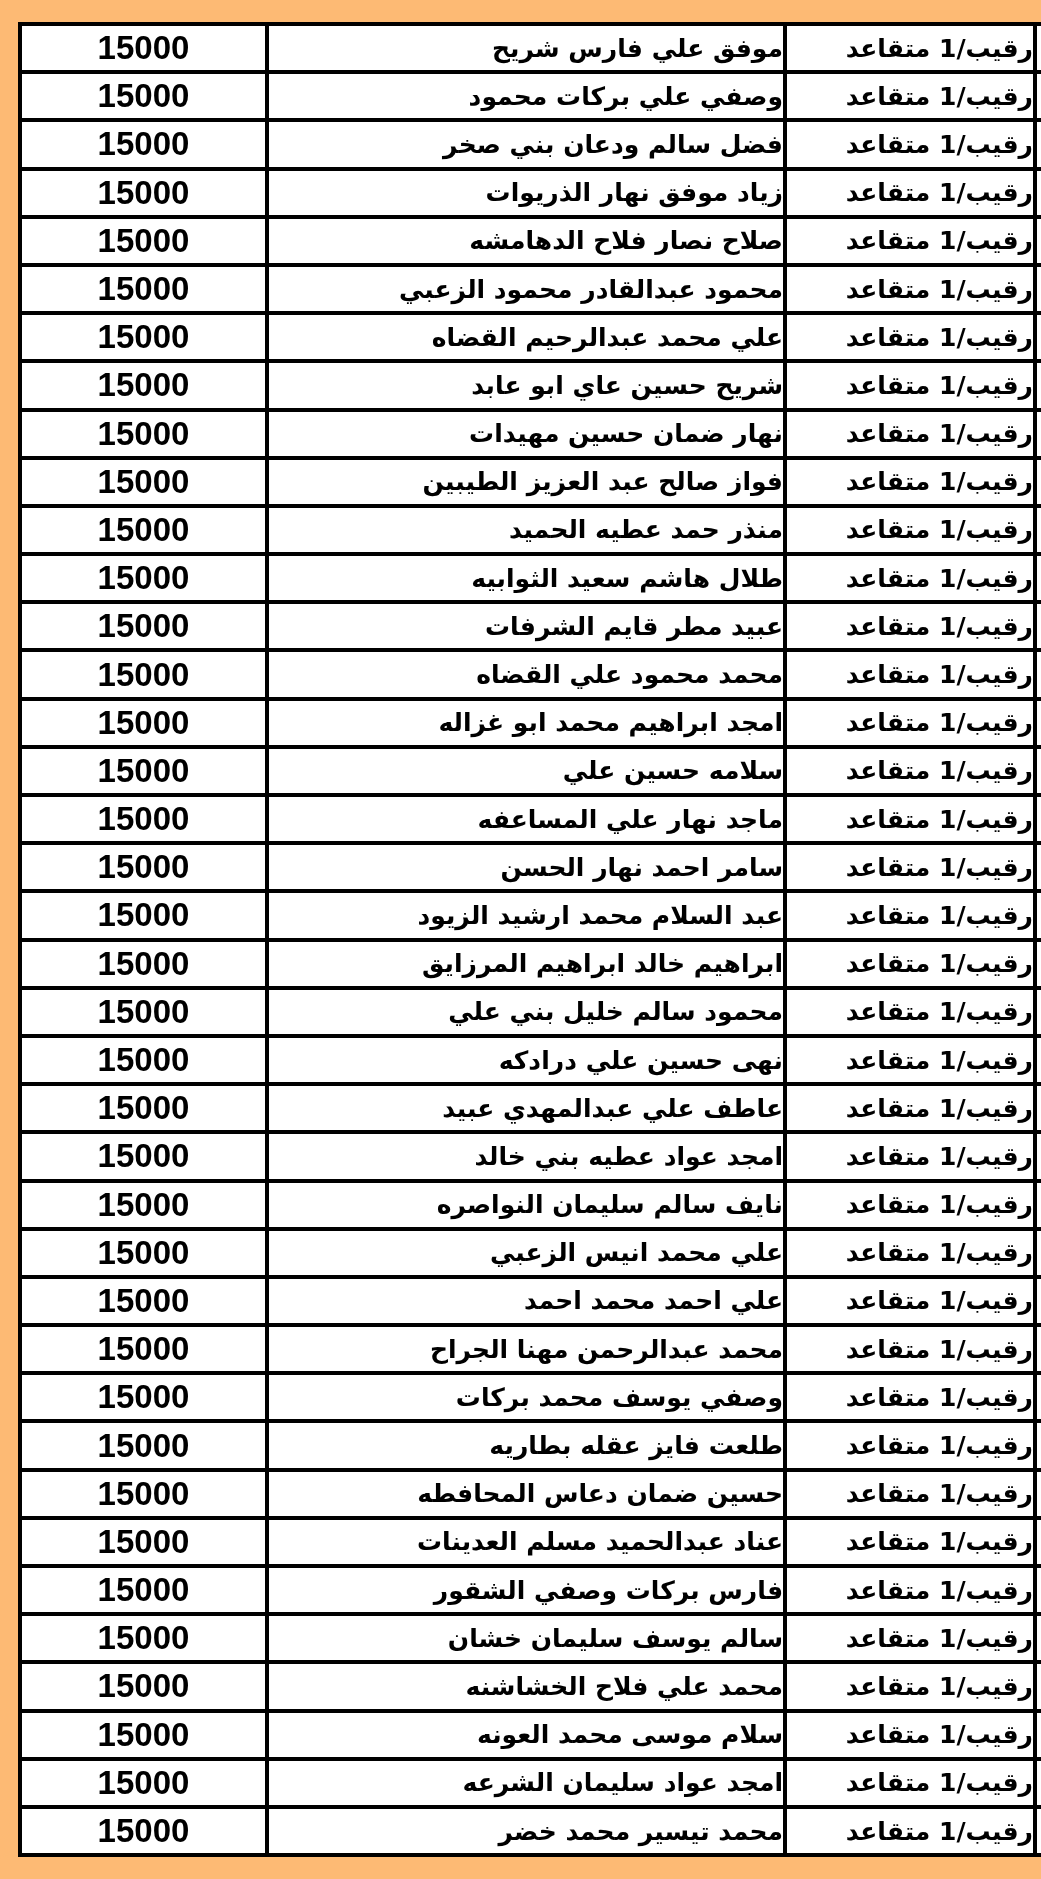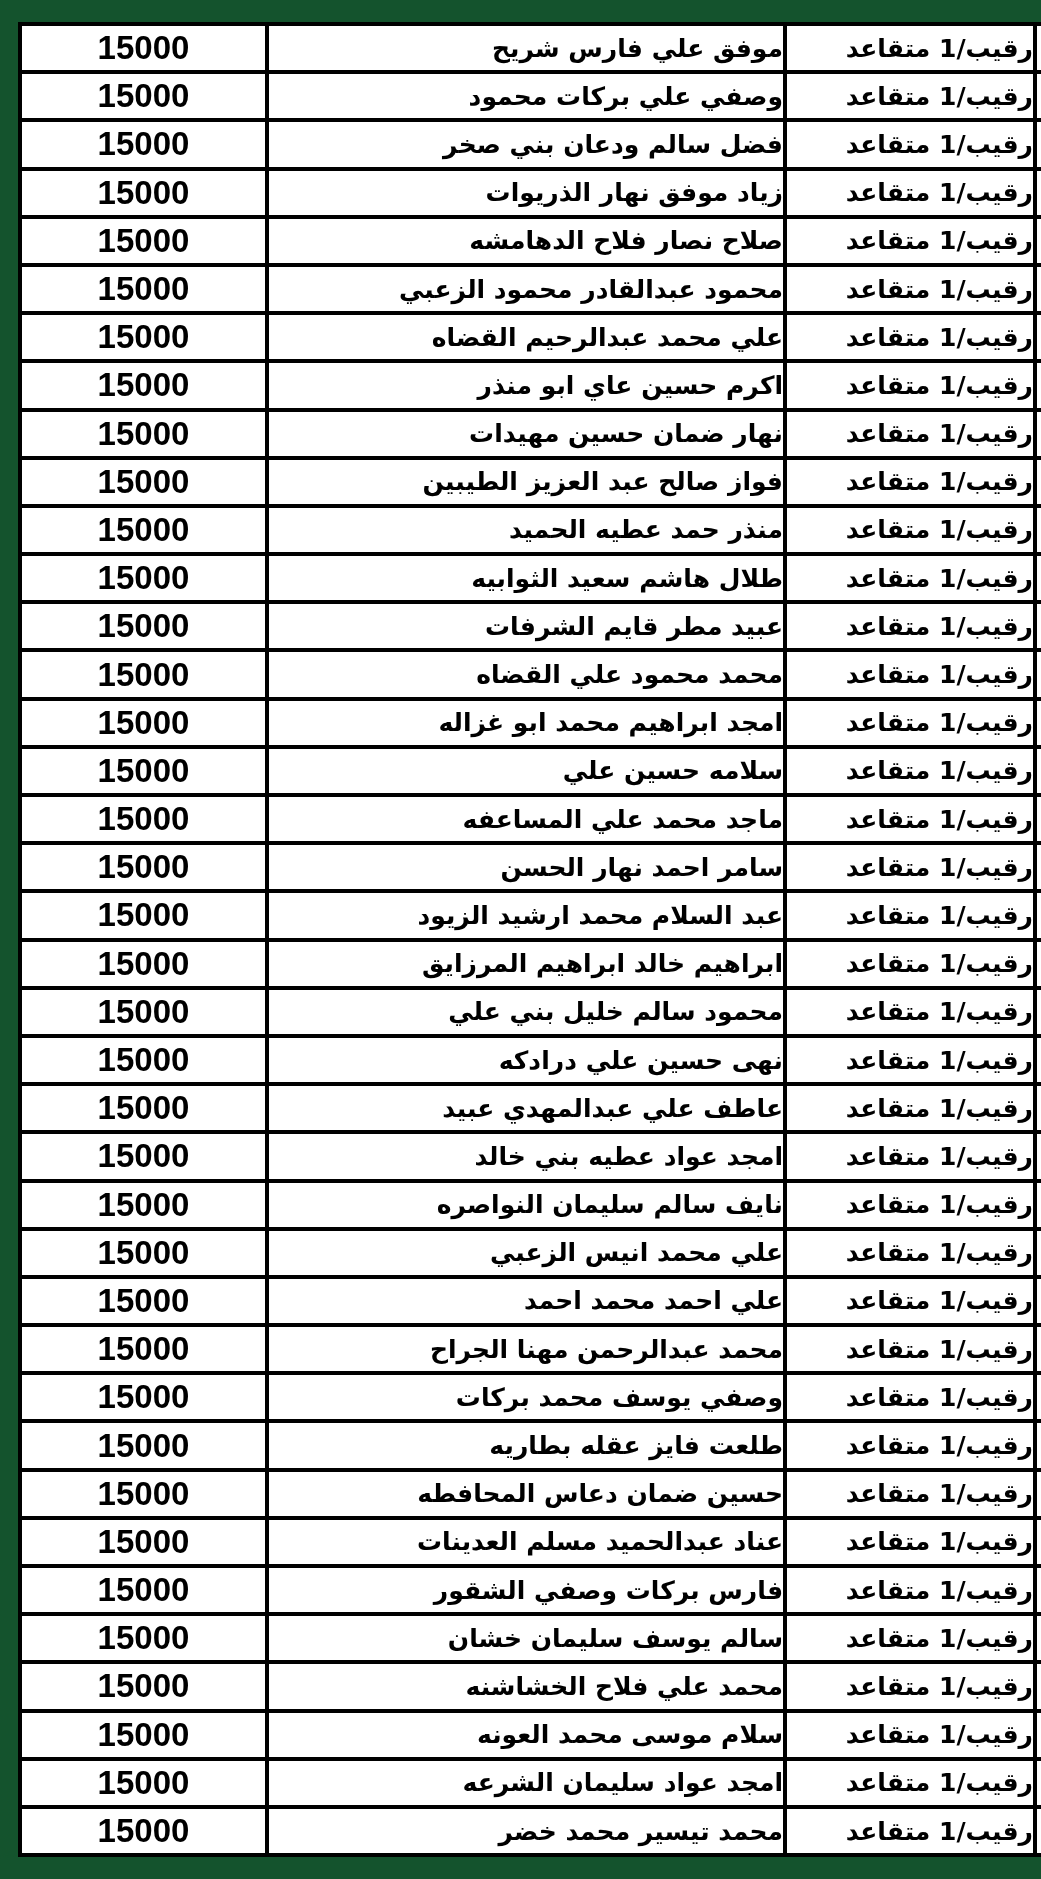--- a/index.html
+++ b/index.html
@@ -7,21 +7,21 @@
     padding: 0;
     background: #ffffff;
     width: 1041px;
     height: 1879px;
     overflow: hidden;
   }
   .page {
     position: relative;
     width: 1041px;
     height: 1879px;
-    background: #14532d;
+    background: #fdba74;
     overflow: hidden;
   }
   .sheet {
     position: absolute;
     left: 18px;
     top: 22px;
   }
   table.roster {
     border-collapse: collapse;
     table-layout: fixed;
@@ -105,21 +105,21 @@
             <td class="spacer"></td>
           </tr>
           <tr>
             <td class="amount">15000</td>
             <td class="name">علي محمد عبدالرحيم القضاه</td>
             <td class="rank">رقيب/1 متقاعد</td>
             <td class="spacer"></td>
           </tr>
           <tr>
             <td class="amount">15000</td>
-            <td class="name">اكرم حسين عاي ابو منذر</td>
+            <td class="name">شريح حسين عاي ابو عابد</td>
             <td class="rank">رقيب/1 متقاعد</td>
             <td class="spacer"></td>
           </tr>
           <tr>
             <td class="amount">15000</td>
             <td class="name">نهار ضمان حسين مهيدات</td>
             <td class="rank">رقيب/1 متقاعد</td>
             <td class="spacer"></td>
           </tr>
           <tr>
@@ -159,21 +159,21 @@
             <td class="spacer"></td>
           </tr>
           <tr>
             <td class="amount">15000</td>
             <td class="name">سلامه حسين علي</td>
             <td class="rank">رقيب/1 متقاعد</td>
             <td class="spacer"></td>
           </tr>
           <tr>
             <td class="amount">15000</td>
-            <td class="name">ماجد محمد علي المساعفه</td>
+            <td class="name">ماجد نهار علي المساعفه</td>
             <td class="rank">رقيب/1 متقاعد</td>
             <td class="spacer"></td>
           </tr>
           <tr>
             <td class="amount">15000</td>
             <td class="name">سامر احمد نهار الحسن</td>
             <td class="rank">رقيب/1 متقاعد</td>
             <td class="spacer"></td>
           </tr>
           <tr>

